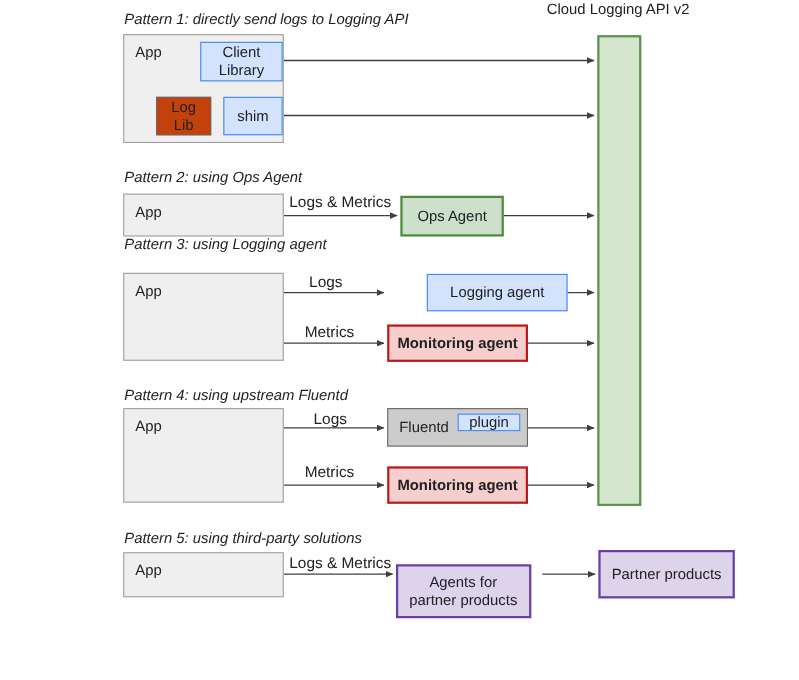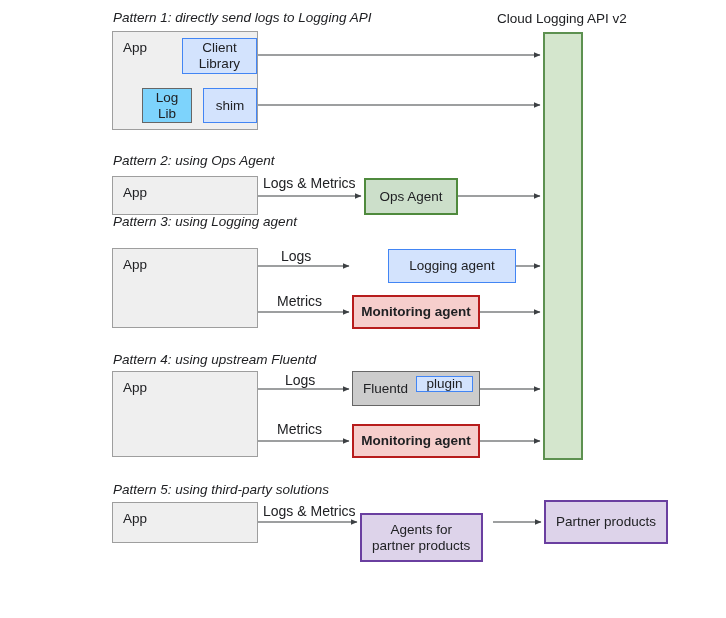--- a/index.html
+++ b/index.html
@@ -56,21 +56,21 @@
     justify-content: center;
     text-align: center;
   }
   .node-left {
     align-items: center;
     justify-content: flex-start;
     padding-left: 10px;
     text-align: left;
   }
   .grey-node {
-    background: #7dd3fc;
+    background: #c2410c;
     border: 1.5px solid #666666;
   }
   .blue-node {
     background: #d3e3fd;
     border: 1.5px solid #4285f4;
   }
   .green-node {
     background: #ccdfca;
     border: 2px solid #4f8a3d;
   }
@@ -157,21 +157,21 @@
 
     <path class="wire" d="M258,441 L349,441" marker-end="url(#arrowhead)"></path>
 
     <path class="wire" d="M480,441 L540,441" marker-end="url(#arrowhead)"></path>
 
     <path class="wire" d="M258,522 L357,522" marker-end="url(#arrowhead)"></path>
 
     <path class="wire" d="M493,522 L541,522" marker-end="url(#arrowhead)"></path>
   </svg>
 
-  <div class="column-title" style="left:497px; top:11px;">Cloud Logging API v2</div>
+  <div class="column-title" style="left:497px; top:1px;">Cloud Logging API v2</div>
   <div class="box green-col" style="left:543px; top:32px; width:40px; height:428px;"></div>
 
   <div class="pattern-title" style="left:113px; top:10px;">Pattern 1: directly send logs to Logging API</div>
 
   <div class="box app-box" style="left:112px; top:31px; width:146px; height:99px;">
     <span>App</span>
   </div>
 
   <div class="box blue-node node two-line" style="left:182px; top:38px; width:75px; height:36px;">
     <span>Client

